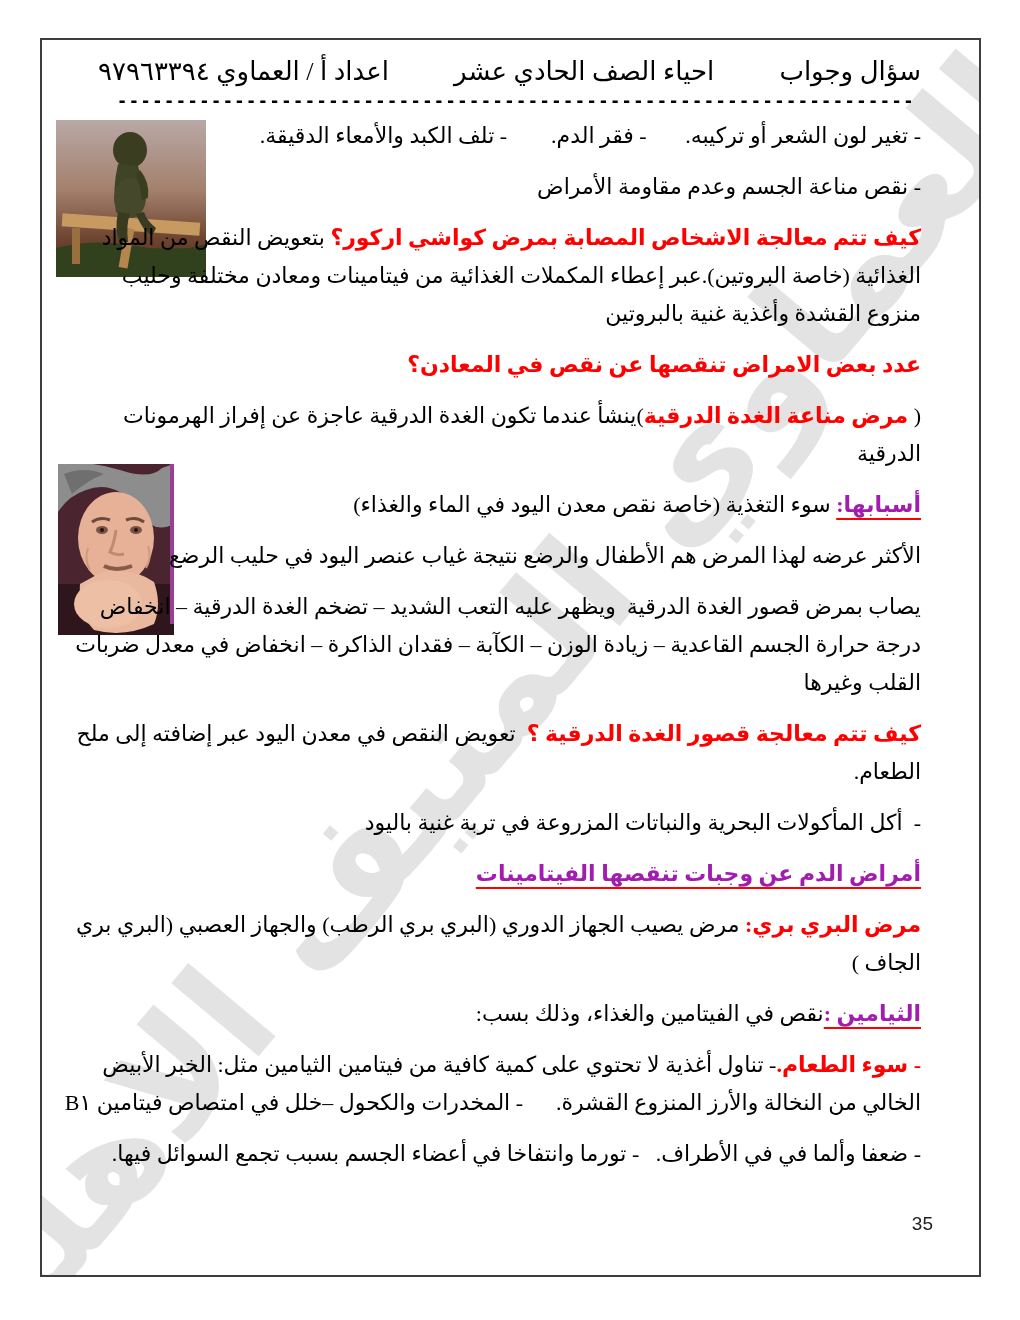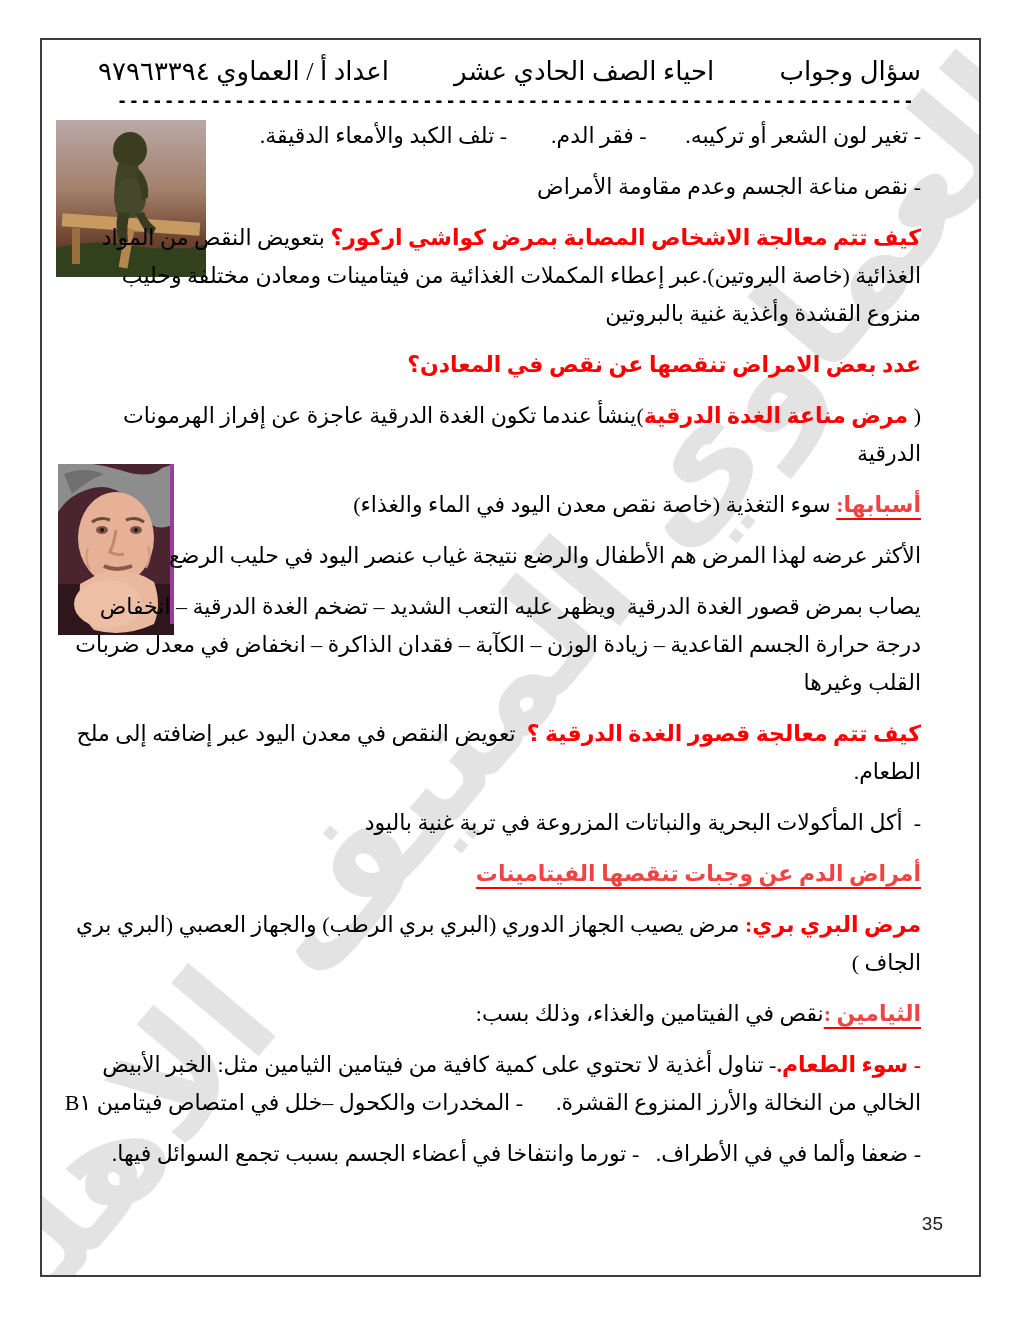--- a/index.html
+++ b/index.html
@@ -40,26 +40,26 @@
   .content{
     position:relative;z-index:2;
     padding:2px 58px 16px 22px;
     font-size:22px;line-height:38px;color:#000;
     text-align:right;
   }
   .para{margin:0 0 13px 0;white-space:pre-wrap;}
   .s-b{color:#000;}
   .s-r{color:#ff0000;font-weight:bold;}
   .s-ru{
-    color:#ef4444;font-weight:bold;
+    color:#a21caf;font-weight:bold;
     text-decoration:underline;text-decoration-color:#ff0000;
     text-decoration-thickness:2px;text-underline-offset:6px;
   }
   .pageno{
-    position:absolute;right:36px;bottom:40px;z-index:2;
+    position:absolute;right:46px;bottom:40px;z-index:2;
     font-size:19px;color:#222;direction:ltr;
     font-family:"Liberation Sans","DejaVu Sans",sans-serif;
   }
 </style>
 </head>
 <body>
 
 <div class="page">
 
   <div class="watermark">العماوي المنيف الاهلية</div>

